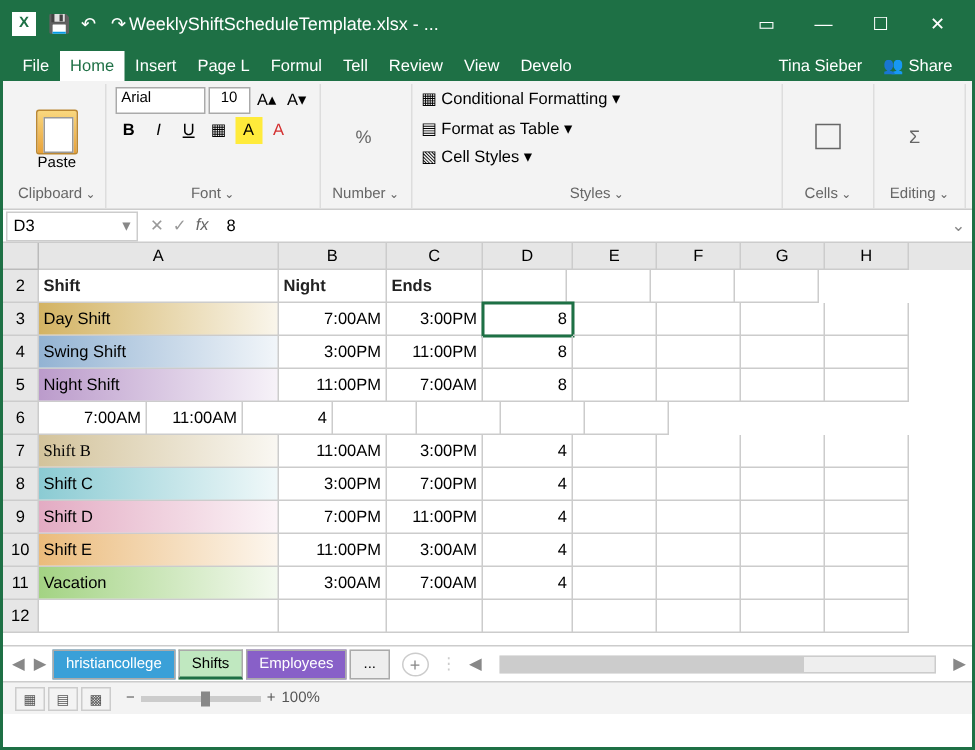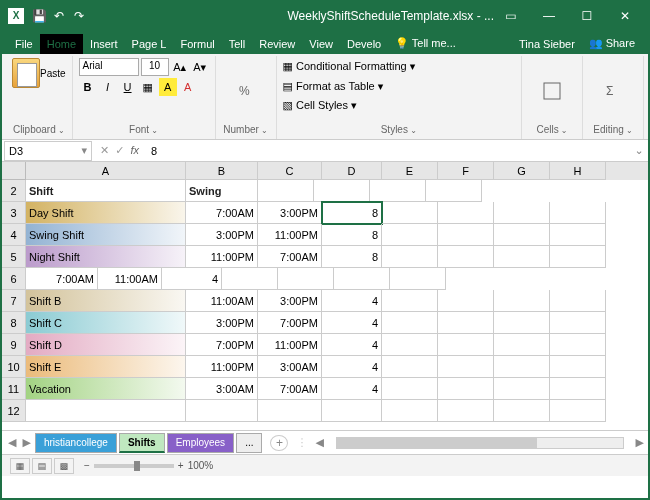--- a/index.html
+++ b/index.html
@@ -2,38 +2,38 @@
 <html><head>
 <meta charset="utf-8">
 <style>
 * { margin: 0; padding: 0; box-sizing: border-box; font-family: 'Segoe UI', Arial, sans-serif; }
 body { width: 650px; height: 500px; background: #fff; border: 2px solid #1e7045; overflow: hidden; font-size: 11px; }
 
 .titlebar { height: 28px; background: #1e7045; color: #fff; display: flex; align-items: center; padding: 0 6px; font-size: 12px; }
 .titlebar .app-icon { width: 16px; height: 16px; background: #fff; color: #1e7045; text-align: center; line-height: 16px; font-weight: bold; font-size: 10px; margin-right: 8px; }
 .titlebar .qat { display: flex; gap: 6px; }
 .titlebar .qat span { width: 14px; text-align: center; cursor: pointer; }
-.titlebar .title { flex: 1; text-align: right; }
+.titlebar .title { flex: 1; text-align: left; }
 .titlebar .wincontrols { display: flex; gap: 4px; }
 .titlebar .wincontrols span { width: 34px; text-align: center; cursor: pointer; }
 
 .tabs { height: 24px; background: #1e7045; color: #fff; display: flex; align-items: flex-end; padding: 0 6px; font-size: 11px; }
 .tabs .tab { padding: 4px 7px; cursor: pointer; white-space: nowrap; }
-.tabs .tab.active { background: #000000; color: #1e7045; }
+.tabs .tab.active { background: #ffffff; color: #1e7045; }
 .tabs .spacer { flex: 1; }
 .tabs .tellme::before { content: "💡 "; }
 .tabs .share::before { content: "👥 "; }
 
 .ribbon { height: 86px; background: #f3f3f3; border-bottom: 1px solid #ccc; display: flex; padding: 2px 4px 0; }
 .group { border-right: 1px solid #ddd; padding: 2px 6px; display: flex; flex-direction: column; position: relative; }
 .group .label { font-size: 10px; color: #666; text-align: center; margin-top: auto; padding-bottom: 2px; }
 .group .label::after { content: " ⌄"; font-size: 8px; }
 .group .content { flex: 1; display: flex; flex-direction: column; gap: 2px; font-size: 11px; }
 
-.paste-btn { display: flex; flex-direction: row; align-items: center; cursor: pointer; }
+.paste-btn { display: flex; flex-direction: column; align-items: center; cursor: pointer; margin-top: 15px; }
 .paste-icon { width: 28px; height: 30px; background: linear-gradient(#f9d77e, #e8a23a); border: 1px solid #bb8833; border-radius: 2px; position: relative; }
 .paste-icon::after { content: ""; position: absolute; top: 4px; left: 4px; width: 18px; height: 22px; background: #fff; border: 1px solid #999; }
 .paste-txt { font-size: 10px; }
 
 .fontrow { display: flex; gap: 2px; align-items: center; }
 .fontname { width: 60px; height: 18px; border: 1px solid #aaa; background: #fff; padding: 1px 3px; font-size: 10px; }
 .fontsize { width: 28px; height: 18px; border: 1px solid #aaa; background: #fff; padding: 1px 3px; font-size: 10px; text-align: center; }
 .fontbtns { display: flex; gap: 2px; }
 .fbtn { width: 18px; height: 18px; text-align: center; line-height: 18px; cursor: pointer; font-size: 11px; }
 .fbtn.b { font-weight: bold; }
@@ -68,32 +68,32 @@
 .cell.num { justify-content: flex-end; }
 .cell.bold { font-weight: bold; color: #222; }
 .cell.selected { outline: 2px solid #1e7045; outline-offset: -1px; }
 
 .shiftcell { position: relative; padding: 0; }
 .shiftgrad { position: absolute; inset: 0; display: flex; align-items: center; padding: 0 3px; }
 .g-gold { background: linear-gradient(to right, rgba(200,160,60,0.8), rgba(200,160,60,0.1)); }
 .g-blue { background: linear-gradient(to right, rgba(120,160,200,0.8), rgba(120,160,200,0.1)); }
 .g-purple { background: linear-gradient(to right, rgba(170,130,190,0.8), rgba(170,130,190,0.1)); }
 .g-teal { background: linear-gradient(to right, rgba(100,180,170,0.8), rgba(100,180,170,0.1)); }
-.g-tan { background: linear-gradient(to right, rgba(200,180,130,0.8), rgba(200,180,130,0.1)); }
+.g-tan { background: linear-gradient(to right, rgba(200,180,130,0.8), rgba(200,180,130,0.1)); font-family: Liberation Serif, serif; }
 .g-cyan { background: linear-gradient(to right, rgba(110,190,200,0.8), rgba(110,190,200,0.1)); }
 .g-pink { background: linear-gradient(to right, rgba(220,150,180,0.8), rgba(220,150,180,0.1)); }
 .g-orange { background: linear-gradient(to right, rgba(230,170,90,0.8), rgba(230,170,90,0.1)); }
 .g-green { background: linear-gradient(to right, rgba(140,200,100,0.8), rgba(140,200,100,0.1)); }
 
 .sheettabs { height: 24px; background: #fff; border-top: 1px solid #ccc; display: flex; align-items: center; padding: 0 4px; gap: 2px; }
 .nav { display: flex; gap: 2px; color: #888; }
 .nav span { cursor: pointer; padding: 0 2px; }
 .stab { height: 20px; padding: 0 8px; display: flex; align-items: center; font-size: 10px; border: 1px solid #aaa; cursor: pointer; }
 .stab.t1 { background: #3aa0d8; color: #fff; }
-.stab.t2 { background: #c0e8c0; font-weight: bold; border-bottom: 2px solid #1e7045; }
+.stab.t2 { background: #c0e8c0; font-weight: normal; border-bottom: 2px solid #1e7045; }
 .stab.t3 { background: #8860c8; color: #fff; }
 .addsheet { width: 18px; text-align: center; border: 1px solid #ccc; border-radius: 50%; cursor: pointer; font-size: 12px; color: #888; margin-left: 6px; }
 .scrollh { flex: 1; margin: 0 10px; height: 12px; background: #eee; border: 1px solid #ccc; position: relative; cursor: pointer; }
 .scrollh .thumb { position: absolute; left: 0; width: 70%; height: 100%; background: #ccc; }
 
 .status { height: 22px; background: #f3f3f3; border-top: 1px solid #ccc; display: flex; align-items: center; padding: 0 8px; font-size: 10px; color: #555; }
 .status .left { flex: 1; }
 .status .views { display: flex; gap: 2px; margin-right: 10px; }
 .status .views span { width: 20px; height: 16px; border: 1px solid #ccc; text-align: center; cursor: pointer; font-size: 9px; line-height: 14px; }
 .zoom { display: flex; align-items: center; gap: 4px; }
@@ -122,21 +122,20 @@
 <div class="tabs">
   <div class="tab">File</div>
   <div class="tab active">Home</div>
   <div class="tab">Insert</div>
   <div class="tab">Page L</div>
   <div class="tab">Formul</div>
   <div class="tab">Tell</div>
   <div class="tab">Review</div>
   <div class="tab">View</div>
   <div class="tab">Develo</div>
-  <div class="tab tellme">Tell me...</div>
   <div class="spacer"></div>
   <div class="tab">Tina Sieber</div>
   <div class="tab share">Share</div>
 </div>
 
 <div class="ribbon">
   <div class="group">
     <div class="content">
       <div class="paste-btn">
         <div class="paste-icon"></div>
@@ -241,21 +240,22 @@
         <div class="ch cB">B</div>
         <div class="ch cC">C</div>
         <div class="ch cD">D</div>
         <div class="ch cE">E</div>
         <div class="ch cF">F</div>
         <div class="ch cG">G</div>
         <div class="ch cH">H</div>
       </div>
     <div class="row">
       <div class="cell cA bold">Shift</div>
-      <div class="cell cB bold">Swing</div>
+      <div class="cell cB bold">Night</div>
+      <div class="cell cC bold">Ends</div>
       <div class="cell cE"></div>
       <div class="cell cF"></div>
       <div class="cell cG"></div>
       <div class="cell cH"></div>
     </div>
     <div id="datarows">
         <div class="row">
           <div class="cell cA shiftcell">
             <div class="shiftgrad g-gold">Day Shift</div>
           </div>

